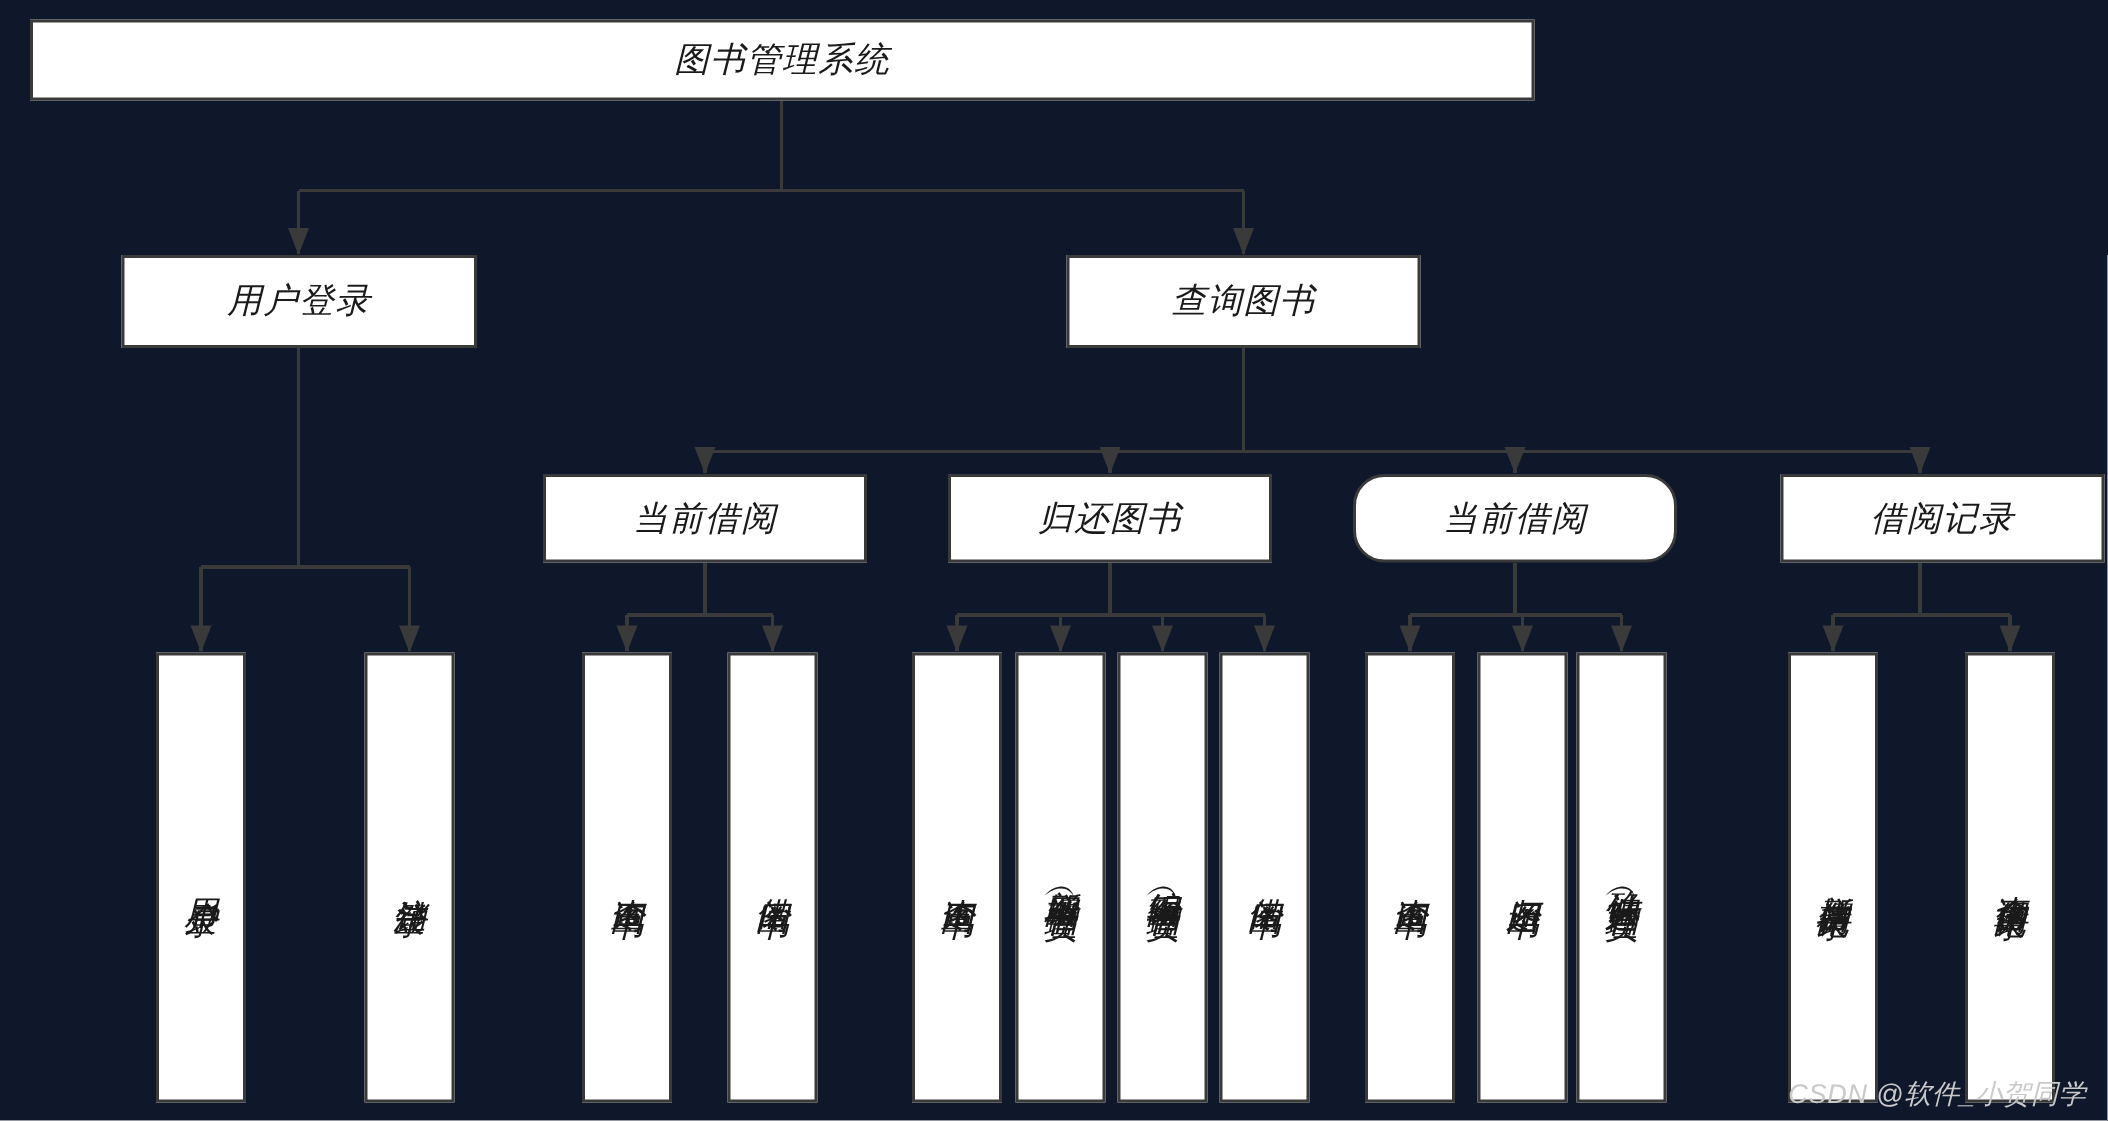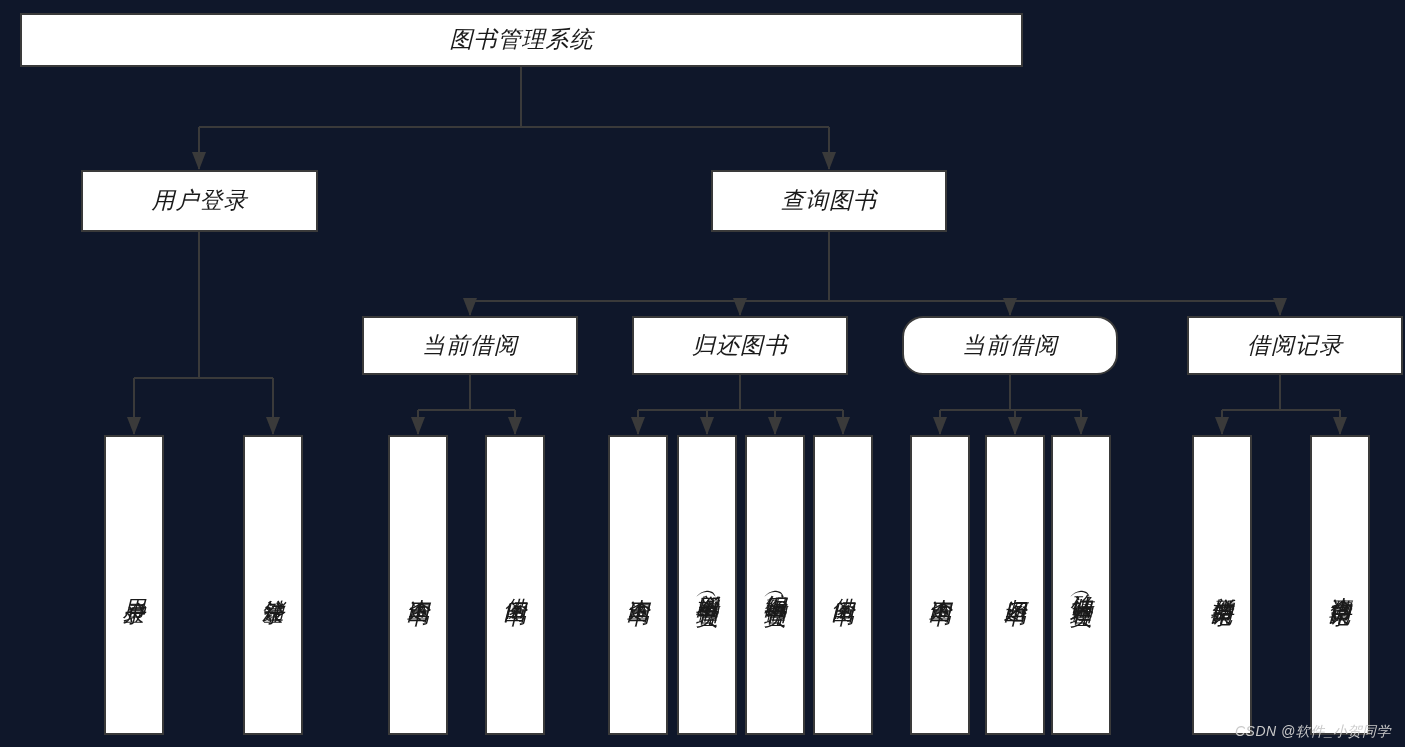--- a/index.html
+++ b/index.html
@@ -52,21 +52,21 @@
     left: 0;
     top: 0;
     width: 1405px;
     height: 747px;
     pointer-events: none;
   }
   .watermark {
     position: absolute;
     right: 14px;
     bottom: 6px;
-    font-size: 14px;
+    font-size: 18px;
     color: #c9c9c9;
     white-space: nowrap;
     letter-spacing: 0.5px;
     margin-left: 12px;
   }
 </style>
 </head>
 <body>
 
 <div id="canvas">

